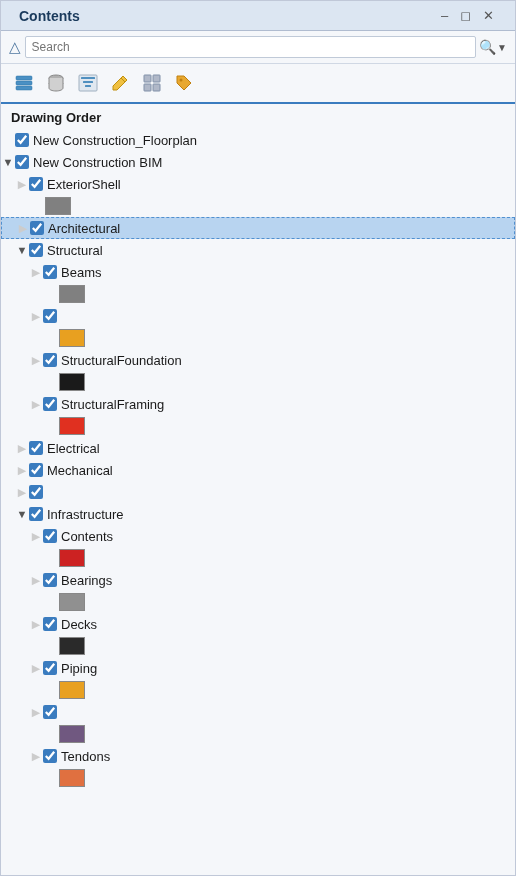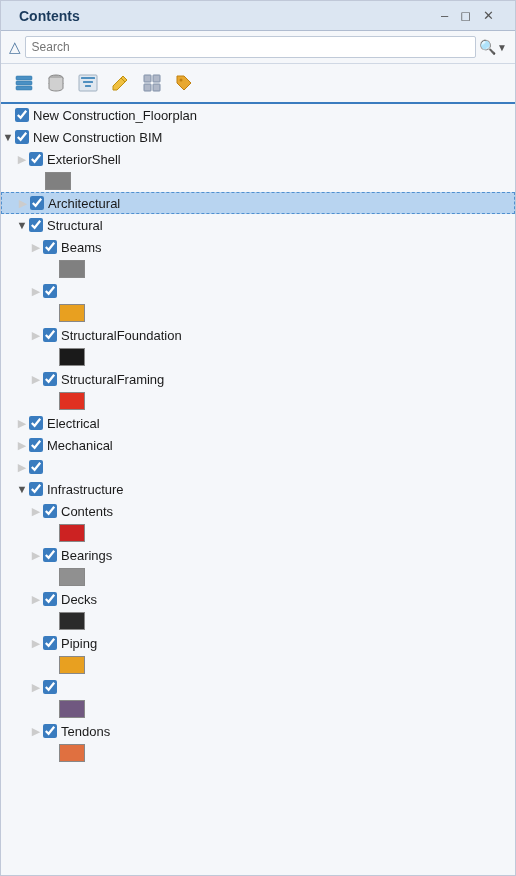--- a/index.html
+++ b/index.html
@@ -228,20 +228,21 @@
       </svg>
     </button>
     <button class="tool-btn">
       <svg class="toolbar-icon" viewBox="0 0 22 22" fill="none" xmlns="http://www.w3.org/2000/svg">
         <path d="M4 4h7l7 7-7 7-7-7V4z" fill="#e8a830" stroke="#c08010" stroke-width="1"></path>
         <circle cx="8" cy="8" r="1.5" fill="#c08010"></circle>
       </svg>
     </button>
   </div>
 
+  <div class="section-label">Drawing Order</div>
 
   <div class="tree-container" id="tree-root">
       <div class="tree-item">
         <div class="tree-row">
           <span class="expander"></span>
           <input type="checkbox" class="checkbox" checked="" style="">
           <span class="item-label">New Construction_Floorplan</span>
         </div>
       </div>
       <div class="tree-item">

